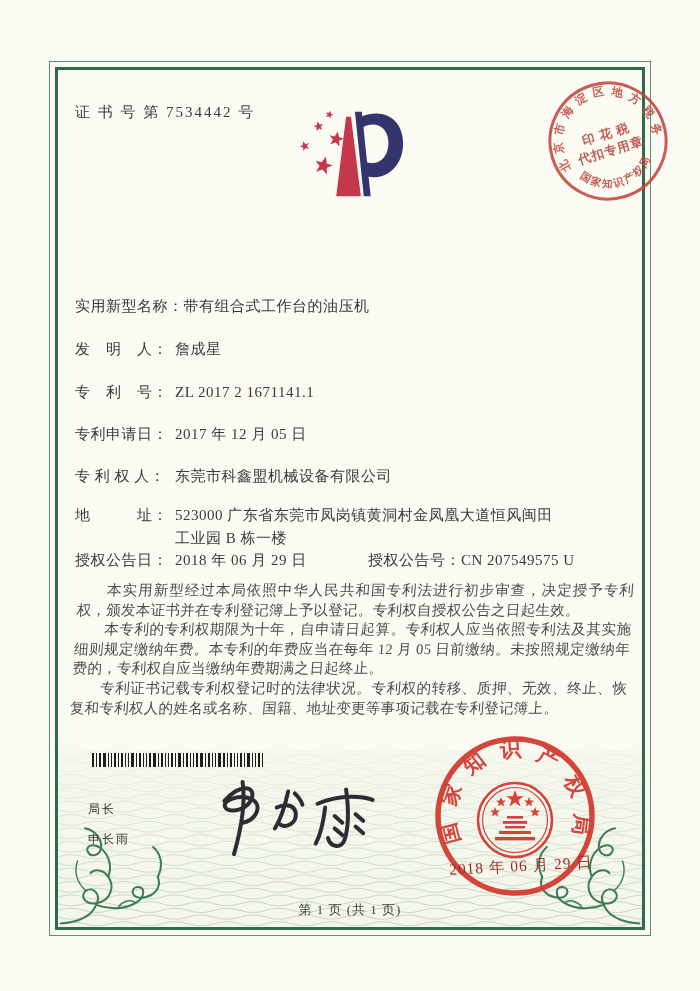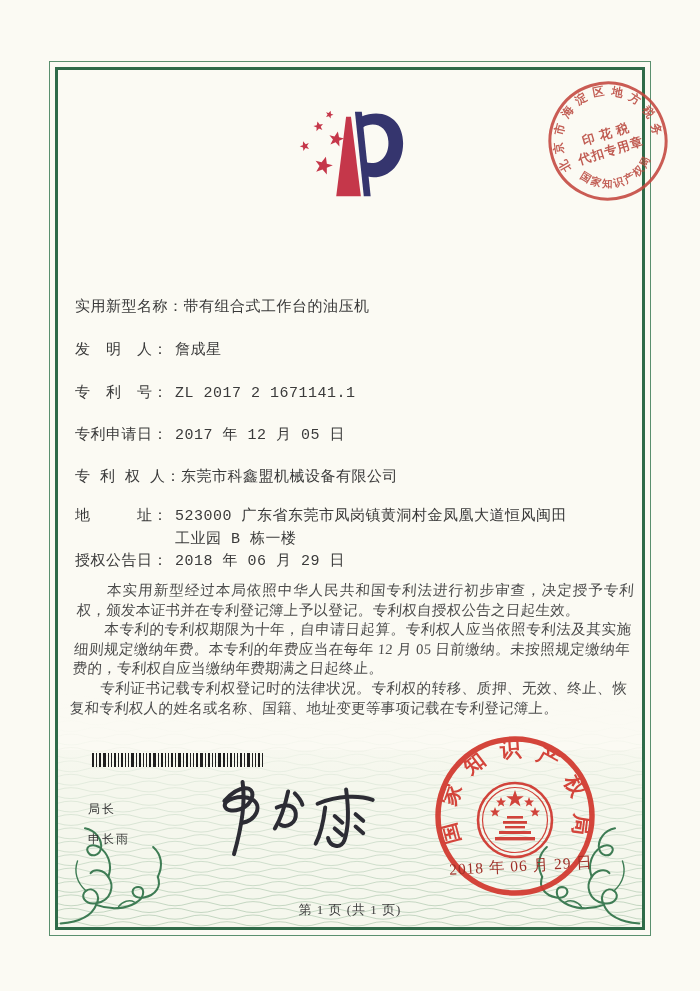--- a/index.html
+++ b/index.html
@@ -17,21 +17,21 @@
   .flourish.left{left:57px;}
   .flourish.right{right:57px;transform:scaleX(-1);}
 
   .cert-number{position:absolute;left:75px;top:103px;font-size:15px;letter-spacing:2px;color:#3c3c3c;z-index:4;}
 
   .logo{position:absolute;left:292px;top:104px;width:118px;height:100px;z-index:4;}
 
   .title{position:absolute;left:0;top:210px;width:100%;text-align:center;font-size:35px;font-weight:600;letter-spacing:10px;color:#2b2b2b;z-index:4;}
 
   .fields{position:absolute;left:75px;top:0;width:560px;z-index:4;font-size:15px;color:#3a3a3a;}
-  .frow{position:absolute;white-space:nowrap;letter-spacing:0.5px;font-family:Liberation Mono, monospace;}
+  .frow{position:absolute;white-space:nowrap;letter-spacing:0.5px;}
   .frow .lab{display:inline-block;min-width:100px;}
   .addr2{position:absolute;left:100px;letter-spacing:0.5px;}
   .grant-no{position:absolute;left:293px;top:0;white-space:nowrap;letter-spacing:0.5px;}
 
   .body-text{position:absolute;left:74px;top:581px;width:556px;z-index:4;font-size:14.5px;line-height:19.6px;color:#4b4b4b;letter-spacing:0.3px;transform:skewX(-4deg);}
   .body-text p{margin:0;text-indent:2em;text-align:justify;}
 
   .barcode{position:absolute;left:92px;top:753px;width:180px;height:14px;overflow:hidden;white-space:nowrap;z-index:4;font-size:0;}
   .barcode i{display:inline-block;height:100%;background:#1e1e1e;margin-right:2px;vertical-align:top;}
 
@@ -108,20 +108,21 @@
       <path d="M55,62 C60,48 54,36 45,30 C38,26 30,29 33,35 C36,41 45,40 47,32 C49,22 41,12 30,10"></path>
       <path d="M108,62 C114,50 112,38 103,30"></path>
       <path d="M31,77 C21,68 18,56 22,45" stroke-width="1.5"></path>
       <path d="M66,94 C70,88 78,86 83,89" stroke-width="1.5"></path>
     </g>
   </svg>
 
   <div class="frame-outer"></div>
   <div class="frame-inner"></div>
 
+  <div class="cert-number">证 书 号 第 7534442 号</div>
 
   <svg class="logo" viewBox="0 0 120 100">
     <defs>
       <path id="star" d="M0,-10 L2.94,-3.09 L9.51,-3.09 L4.05,1.18 L5.88,8.09 L0,4 L-5.88,8.09 L-4.05,1.18 L-9.51,-3.09 L-2.94,-3.09 Z"></path>
     </defs>
     <g fill="#c5374a">
       <use href="#star" transform="translate(38,10) scale(0.42) rotate(18)"></use>
       <use href="#star" transform="translate(27,22) scale(0.52) rotate(-12)"></use>
       <use href="#star" transform="translate(45,35) scale(0.80) rotate(12)"></use>
       <use href="#star" transform="translate(13,42) scale(0.52) rotate(-20)"></use>
@@ -162,20 +163,21 @@
     </div>
     <div class="frow" style="top:467px">
       <span class="lab">专 利 权 人：</span><span>东莞市科鑫盟机械设备有限公司</span>
     </div>
     <div class="frow" style="top:506px">
       <span class="lab">地　　　址：</span><span>523000 广东省东莞市凤岗镇黄洞村金凤凰大道恒风闽田</span>
       <span class="addr2" style="top:23px">工业园 B 栋一楼</span>
     </div>
     <div class="frow" style="top:551px;width:560px">
       <span class="lab">授权公告日：</span><span>2018 年 06 月 29 日</span>
+      <span class="grant-no"><span>授权公告号：</span><span>CN 207549575 U</span></span>
     </div>
   </div>
 
   <div class="body-text">
     <p>本实用新型经过本局依照中华人民共和国专利法进行初步审查，决定授予专利权，颁发本证书并在专利登记簿上予以登记。专利权自授权公告之日起生效。</p>
     <p>本专利的专利权期限为十年，自申请日起算。专利权人应当依照专利法及其实施细则规定缴纳年费。本专利的年费应当在每年 12 月 05 日前缴纳。未按照规定缴纳年费的，专利权自应当缴纳年费期满之日起终止。</p>
     <p>专利证书记载专利权登记时的法律状况。专利权的转移、质押、无效、终止、恢复和专利权人的姓名或名称、国籍、地址变更等事项记载在专利登记簿上。</p>
   </div>
 
   <div class="barcode"><i style="width: 2px;"></i><i style="width: 1px;"></i><i style="width: 2px;"></i><i style="width: 3px;"></i><i style="width: 1px;"></i><i style="width: 1px;"></i><i style="width: 2px;"></i><i style="width: 1px;"></i><i style="width: 2px;"></i><i style="width: 1px;"></i><i style="width: 1px;"></i><i style="width: 3px;"></i><i style="width: 1px;"></i><i style="width: 2px;"></i><i style="width: 1px;"></i><i style="width: 1px;"></i><i style="width: 2px;"></i><i style="width: 3px;"></i><i style="width: 1px;"></i><i style="width: 2px;"></i><i style="width: 1px;"></i><i style="width: 1px;"></i><i style="width: 2px;"></i><i style="width: 1px;"></i><i style="width: 3px;"></i><i style="width: 1px;"></i><i style="width: 2px;"></i><i style="width: 1px;"></i><i style="width: 1px;"></i><i style="width: 2px;"></i><i style="width: 3px;"></i><i style="width: 1px;"></i><i style="width: 2px;"></i><i style="width: 1px;"></i><i style="width: 1px;"></i><i style="width: 3px;"></i><i style="width: 2px;"></i><i style="width: 1px;"></i><i style="width: 2px;"></i><i style="width: 1px;"></i><i style="width: 1px;"></i><i style="width: 2px;"></i><i style="width: 1px;"></i><i style="width: 3px;"></i><i style="width: 1px;"></i><i style="width: 1px;"></i><i style="width: 2px;"></i><i style="width: 1px;"></i></div>

